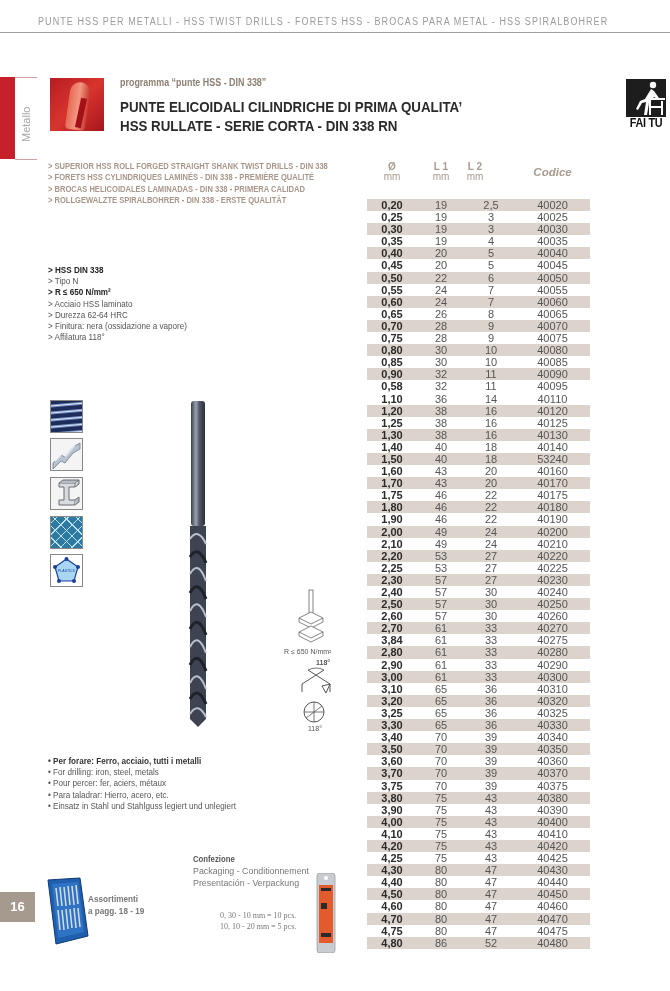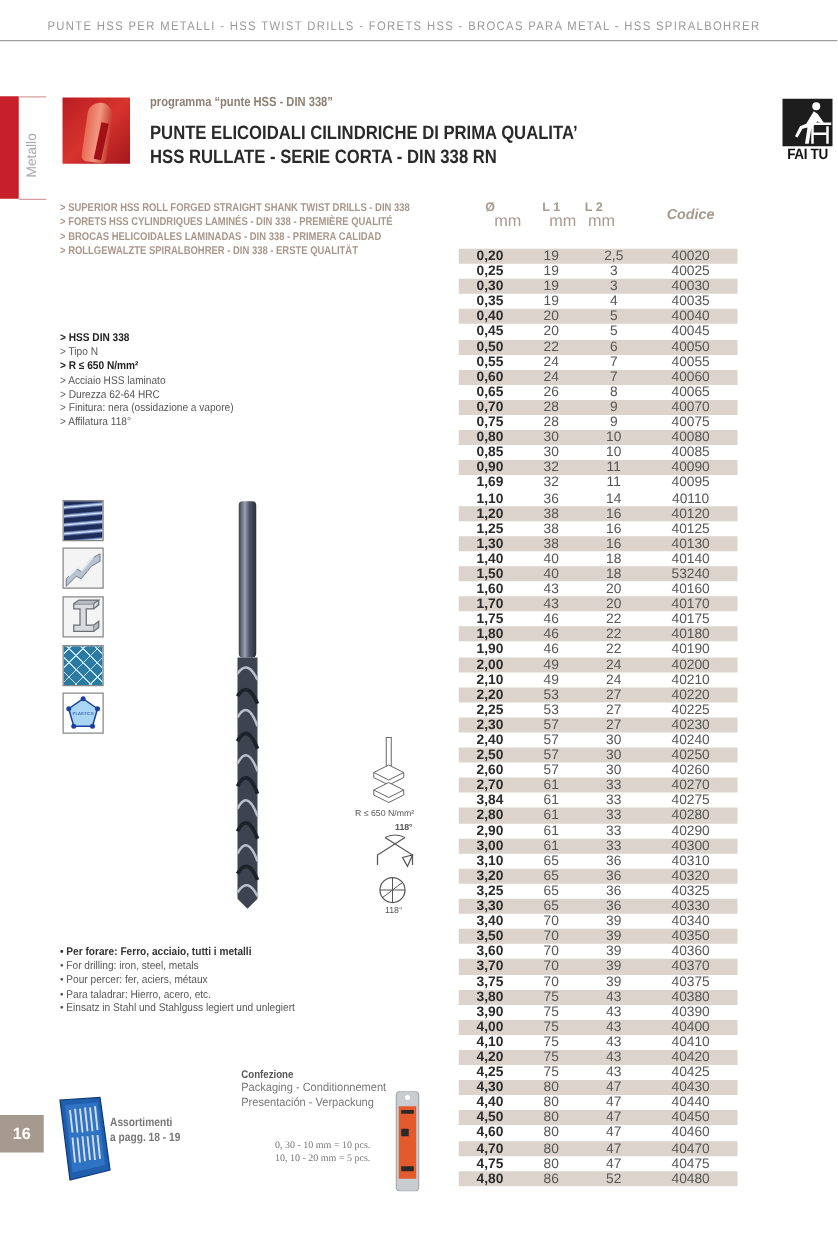--- a/index.html
+++ b/index.html
@@ -53,21 +53,21 @@
 
   .pack-title { position: absolute; left: 193px; top: 854px; font-size: 9px; font-weight: bold; color: #555; transform: scaleX(0.86); transform-origin: left top; white-space: nowrap; }
   .pack-langs { position: absolute; left: 193px; top: 865px; font-size: 9.5px; color: #777; line-height: 11.5px; white-space: nowrap; transform: scaleX(0.93); transform-origin: left top; }
   .pack-qty { position: absolute; left: 220px; top: 910px; font-size: 8px; font-family: "Liberation Serif", serif; color: #777; line-height: 11px; white-space: nowrap; }
   .pack-tube { position: absolute; left: 315px; top: 873px; width: 22px; height: 80px; }
 
   .table-wrap { position: absolute; left: 367px; top: 161px; width: 223px; }
   .thead { position: relative; height: 22px; }
   .th { position: absolute; text-align: center; color: #a89a8d; font-weight: bold; }
   .th .sym { font-size: 10px; display: block; line-height: 11px; }
-  .th .unit { font-size: 13px; display: block; font-weight: normal; line-height: 9px; color: #a89a8d; text-align: right; }
+  .th .unit { font-size: 10px; display: block; font-weight: normal; line-height: 9px; color: #a89a8d; }
   .th.codice { font-size: 11.5px; line-height: 22px; font-style: italic; }
   .tbody { margin-top: 16px; }
   .row { position: relative; height: 12.1px; font-size: 11px; line-height: 12.1px; color: #555; }
   .row.shade { background: #dcd4cc; }
   .cell { position: absolute; top: 0; text-align: center; }
   .c-d { left: 0; width: 50px; font-weight: bold; color: #2b2b2b; }
   .c-l1 { left: 54px; width: 40px; }
   .c-l2 { left: 107px; width: 34px; }
   .c-code { left: 148px; width: 75px; }
 </style>
@@ -358,21 +358,21 @@
         <div class="cell c-l2">10</div>
         <div class="cell c-code">40085</div>
       </div>
       <div class="row shade">
         <div class="cell c-d">0,90</div>
         <div class="cell c-l1">32</div>
         <div class="cell c-l2">11</div>
         <div class="cell c-code">40090</div>
       </div>
       <div class="row">
-        <div class="cell c-d">1,69</div>
+        <div class="cell c-d">0,58</div>
         <div class="cell c-l1">32</div>
         <div class="cell c-l2">11</div>
         <div class="cell c-code">40095</div>
       </div>
       <div class="row">
         <div class="cell c-d">1,10</div>
         <div class="cell c-l1">36</div>
         <div class="cell c-l2">14</div>
         <div class="cell c-code">40110</div>
       </div>

